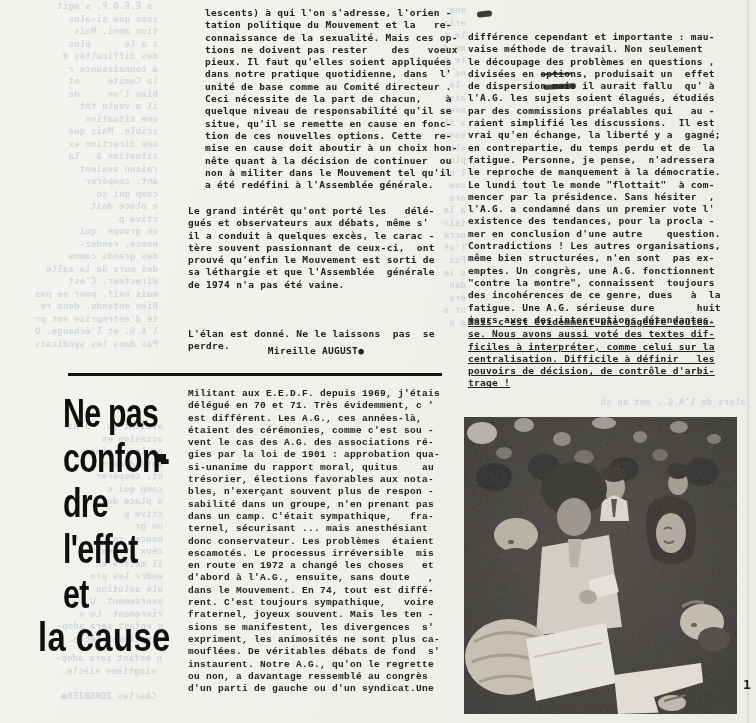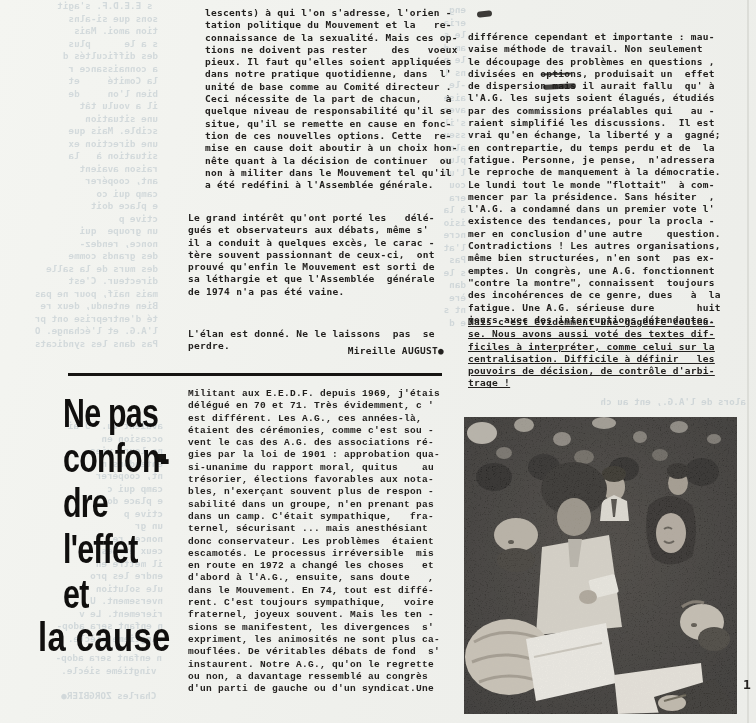--- a/index.html
+++ b/index.html
@@ -8,21 +8,21 @@
     background:linear-gradient(105deg,#f4f5f1 0%,#eff0ec 55%,#ecedE9 100%);
     font-family:"DejaVu Sans Mono",monospace;
   }
   .page{position:absolute;inset:0;}
   .mono{
     position:absolute;
     font-family:"DejaVu Sans Mono",monospace;
     font-size:9.5px;line-height:12.3px;font-weight:700;
     letter-spacing:0.3px;color:#23211f;white-space:pre;z-index:2;
   }
-  .sig{text-align:right;width:256px;}
+  .sig{text-align:center;width:256px;}
   .rule{position:absolute;background:#161412;z-index:2;}
   .headline-line{
     position:absolute;z-index:3;color:#100f0e;
     font-family:"Liberation Sans","DejaVu Sans",sans-serif;
     font-weight:700;font-size:41px;line-height:45px;
     letter-spacing:-1px;transform:scaleX(.74);transform-origin:0 0;
     white-space:pre;
   }
   .headline-line.wide{transform:scaleX(.8);letter-spacing:.5px;}
   .bleed{
@@ -134,21 +134,21 @@
 dans notre pratique quotidienne, dans  l'
 unité de base comme au Comité directeur .
 Ceci nécessite de la part de chacun,    à
 quelque niveau de responsabilité qu'il se
 situe, qu'il se remette en cause en fonc-
 tion de ces nouvelles options. Cette  re-
 mise en cause doit aboutir à un choix hon-
 nête quant à la décision de continuer  ou
 non à militer dans le Mouvement tel qu'il
 a été redéfini à l'Assemblée générale.</div>
-  <div class="mono" style="left:188px;top:212px;">Le grand intérêt qu'ont porté les   délé-
+  <div class="mono" style="left:188px;top:205px;">Le grand intérêt qu'ont porté les   délé-
 gués et observateurs aux débats, même s'
 il a conduit à quelques excès, le carac -
 tère souvent passionnant de ceux-ci,  ont
 prouvé qu'enfin le Mouvement est sorti de
 sa léthargie et que l'Assemblée  générale
 de 1974 n'a pas été vaine.</div>
   <div class="mono" style="left:188px;top:328px;">L'élan est donné. Ne le laissons  pas  se
 perdre.</div>
   <div class="mono sig" style="left:188px;top:345px;">Mireille AUGUST●</div>
 

